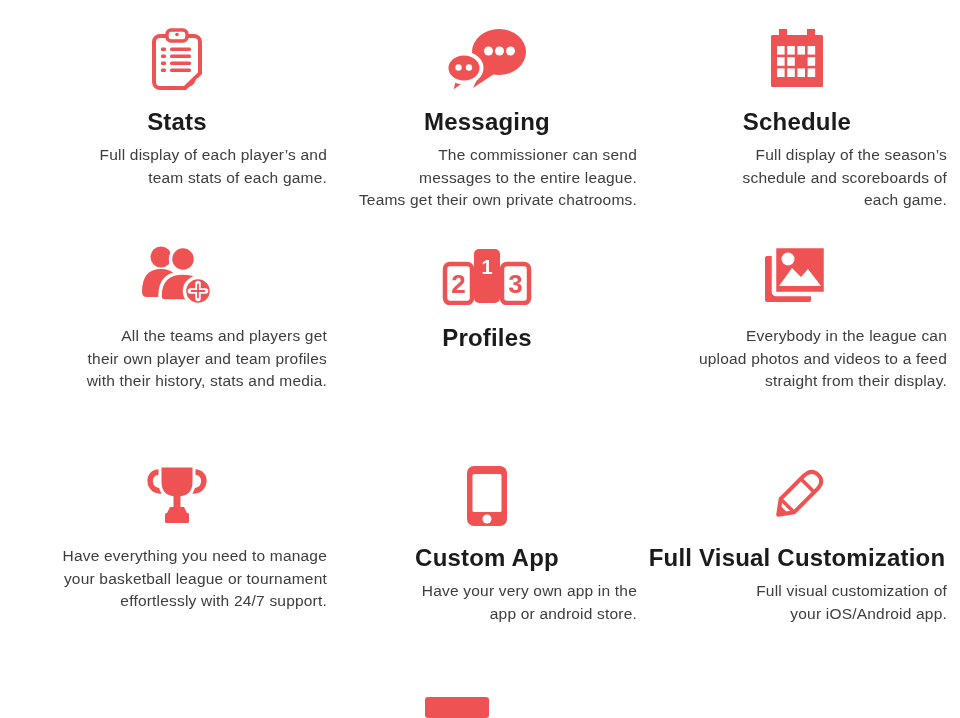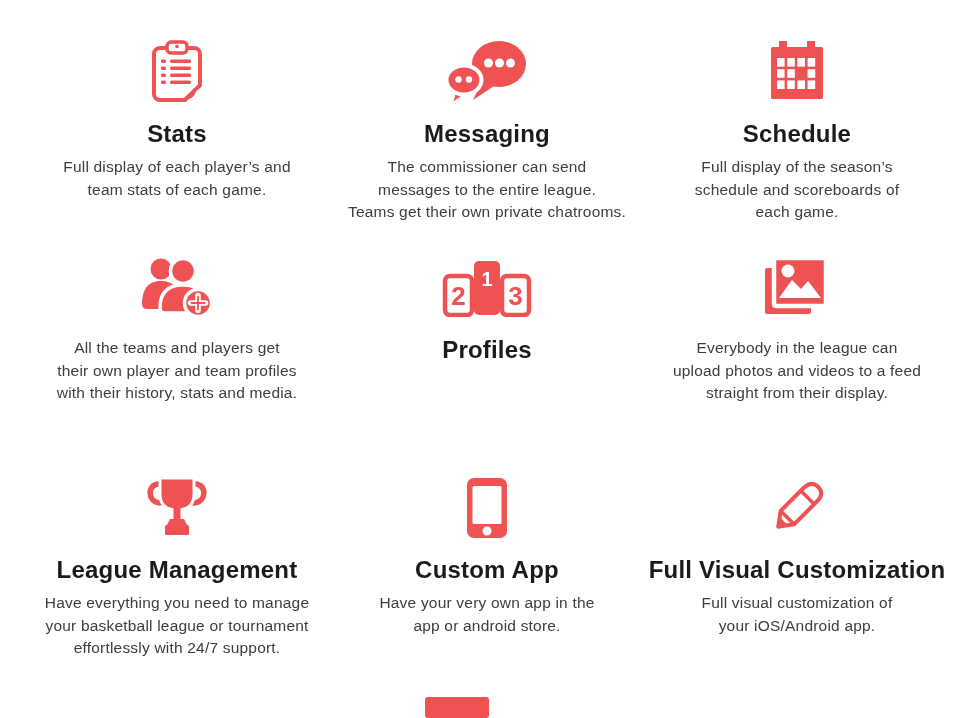--- a/index.html
+++ b/index.html
@@ -5,21 +5,21 @@
 <style>
   :root { --accent:#ee5253; --title_color:#1b1b1b; --body_color:#3d3d3d; --background:#ffffff; }
   * { box-sizing: border-box; }
   html,body { margin:0; padding:0; }
   body {
     width:960px; height:718px; overflow:hidden; position:relative;
     background: var(--background);
     font-family:"Liberation Sans","DejaVu Sans",sans-serif;
   }
   .grid {
-    position:absolute; left:27px; top:36px;
+    position:absolute; left:27px; top:24px;
     display:grid;
     grid-template-columns:300px 300px 300px;
     grid-template-rows:216px 220px auto;
     column-gap:10px;
   }
   .cell { text-align:center; }
   .icon-wrap {
     height:72px; display:flex; align-items:center; justify-content:center;
     margin-bottom:13px;
   }
@@ -28,20 +28,21 @@
     font-size:24px; line-height:26px; font-weight:800;
     color:var(--title_color);
     letter-spacing:0.2px;
   }
   .cell p {
     margin:0;
     font-size:15.5px; line-height:22.5px;
     color:var(--body_color);
     white-space:pre-line;
     letter-spacing:0.2px;
+    text-align:right;
   }
   svg { display:block; }
   .cta-fragment {
     position:absolute; left:425px; top:697px; width:64px; height:21px;
     background:var(--accent); border:none; border-radius:3px; padding:0;
   }
 </style>
 </head>
 <body>
 
@@ -167,21 +168,20 @@
     <div class="icon-wrap">
       <svg width="64" height="64" viewBox="0 0 64 64">
         <path d="M14 8 C2 8 2 26 15 27" fill="none" stroke="var(--accent)" stroke-width="5.5" stroke-linecap="round"></path>
         <path d="M50 8 C62 8 62 26 49 27" fill="none" stroke="var(--accent)" stroke-width="5.5" stroke-linecap="round"></path>
         <path d="M15 2 L49 2 L49 18 Q49 34 32 34 Q15 34 15 18 Z" fill="var(--accent)" stroke="#fff" stroke-width="3"></path>
         <path d="M28.5 32 h7 v11 h-7 z" fill="var(--accent)"></path>
         <path d="M25 43 h14 l3 6 h-20 z" fill="var(--accent)"></path>
         <rect x="20" y="49" width="24" height="10" rx="1.5" fill="var(--accent)"></rect>
       </svg>
     </div>
-    <h3>League Management</h3>
     <p>Have everything you need to manage
 your basketball league or tournament
 effortlessly with 24/7 support.</p>
   </div>
 
   <div class="cell">
     <div class="icon-wrap">
       <svg width="44" height="64" viewBox="0 0 44 64">
         <rect x="2" y="2" width="40" height="60" rx="7" fill="var(--accent)"></rect>
         <rect x="7.5" y="10" width="29" height="38" rx="1.5" fill="#fff"></rect>

